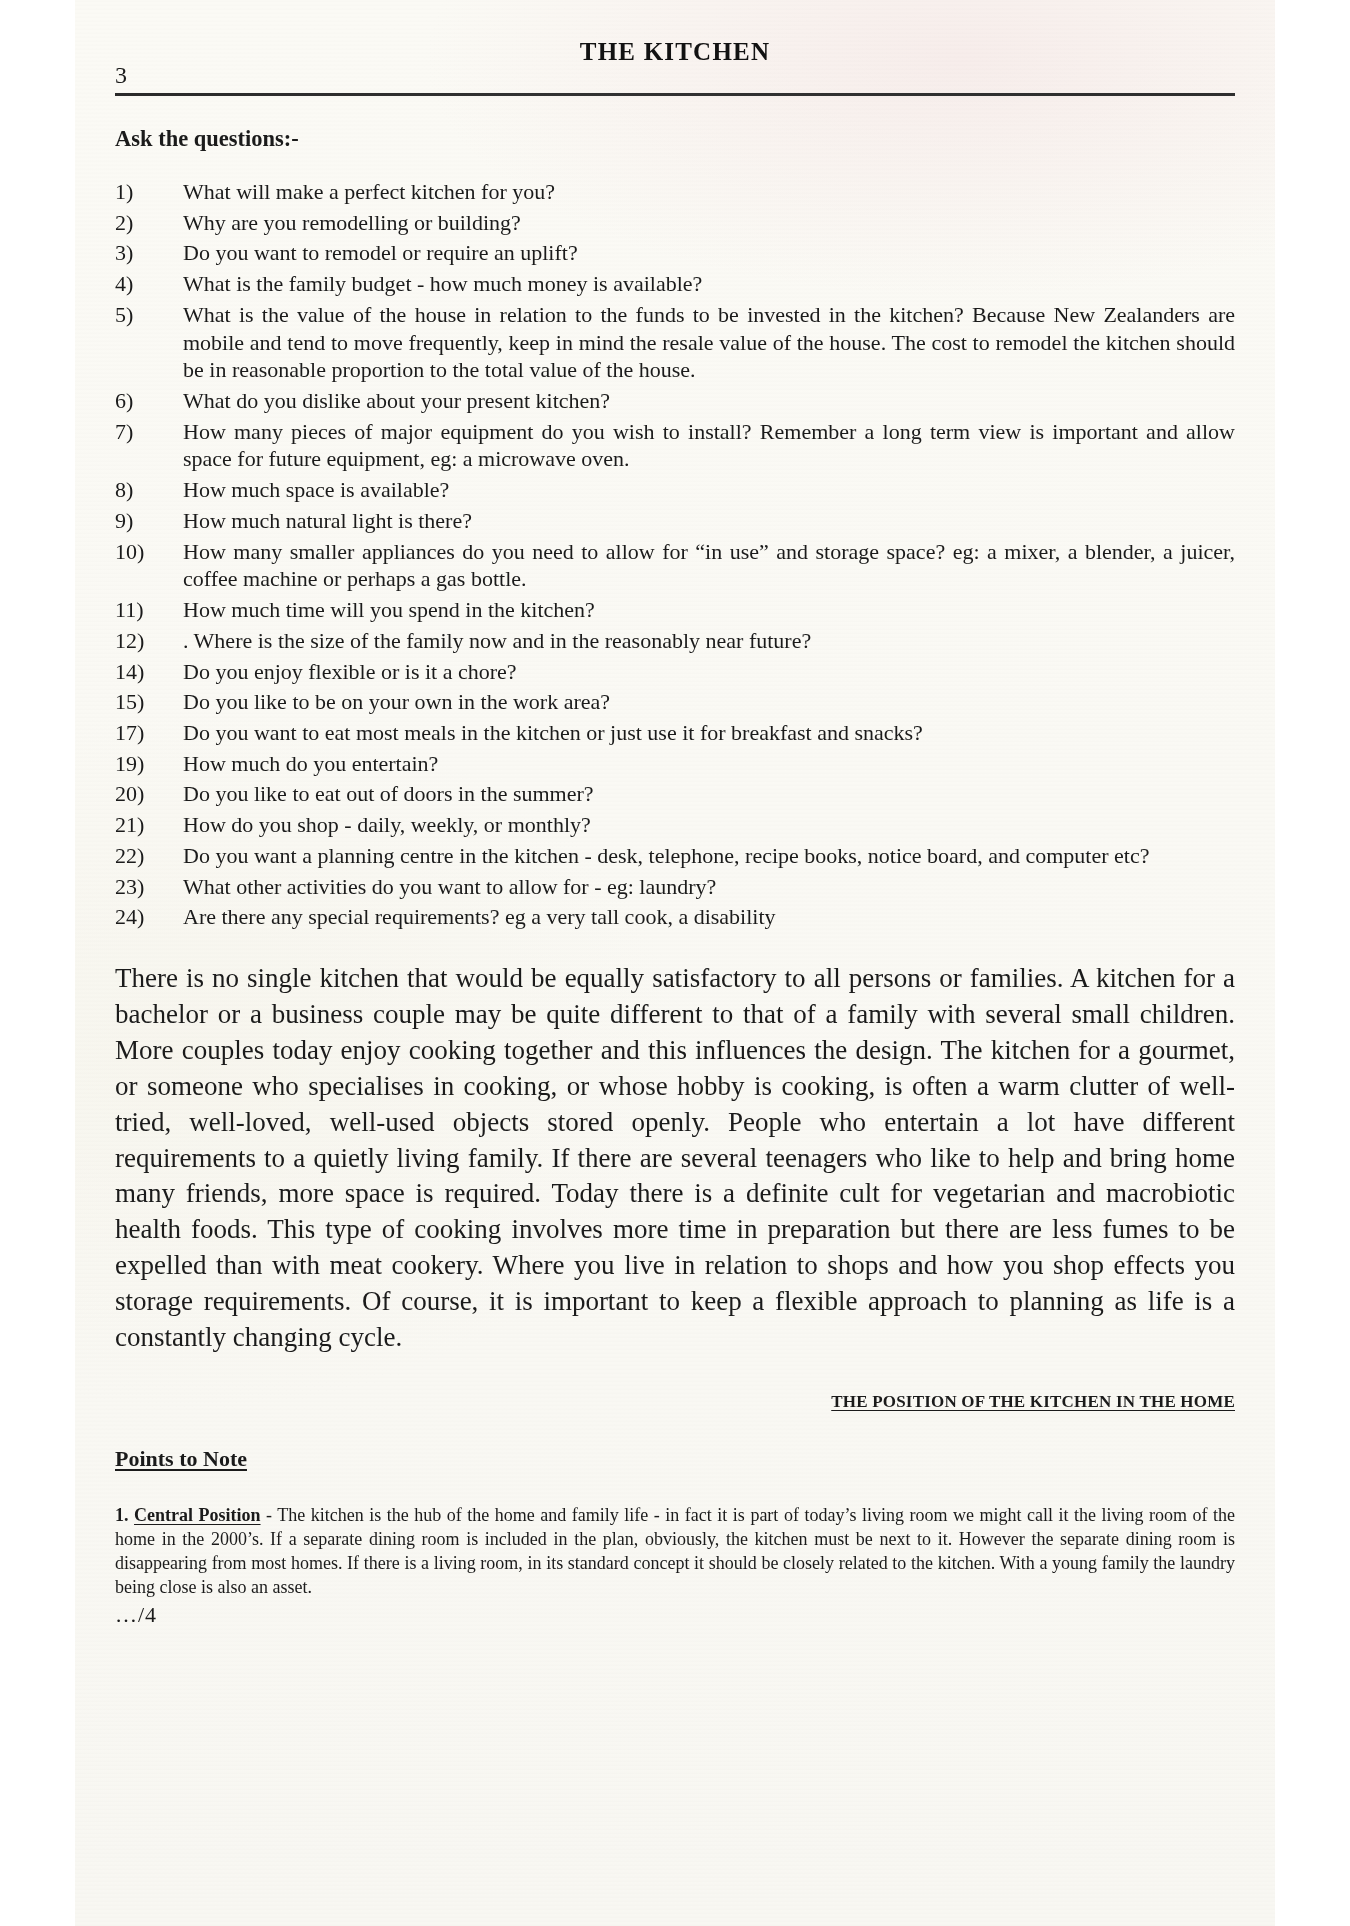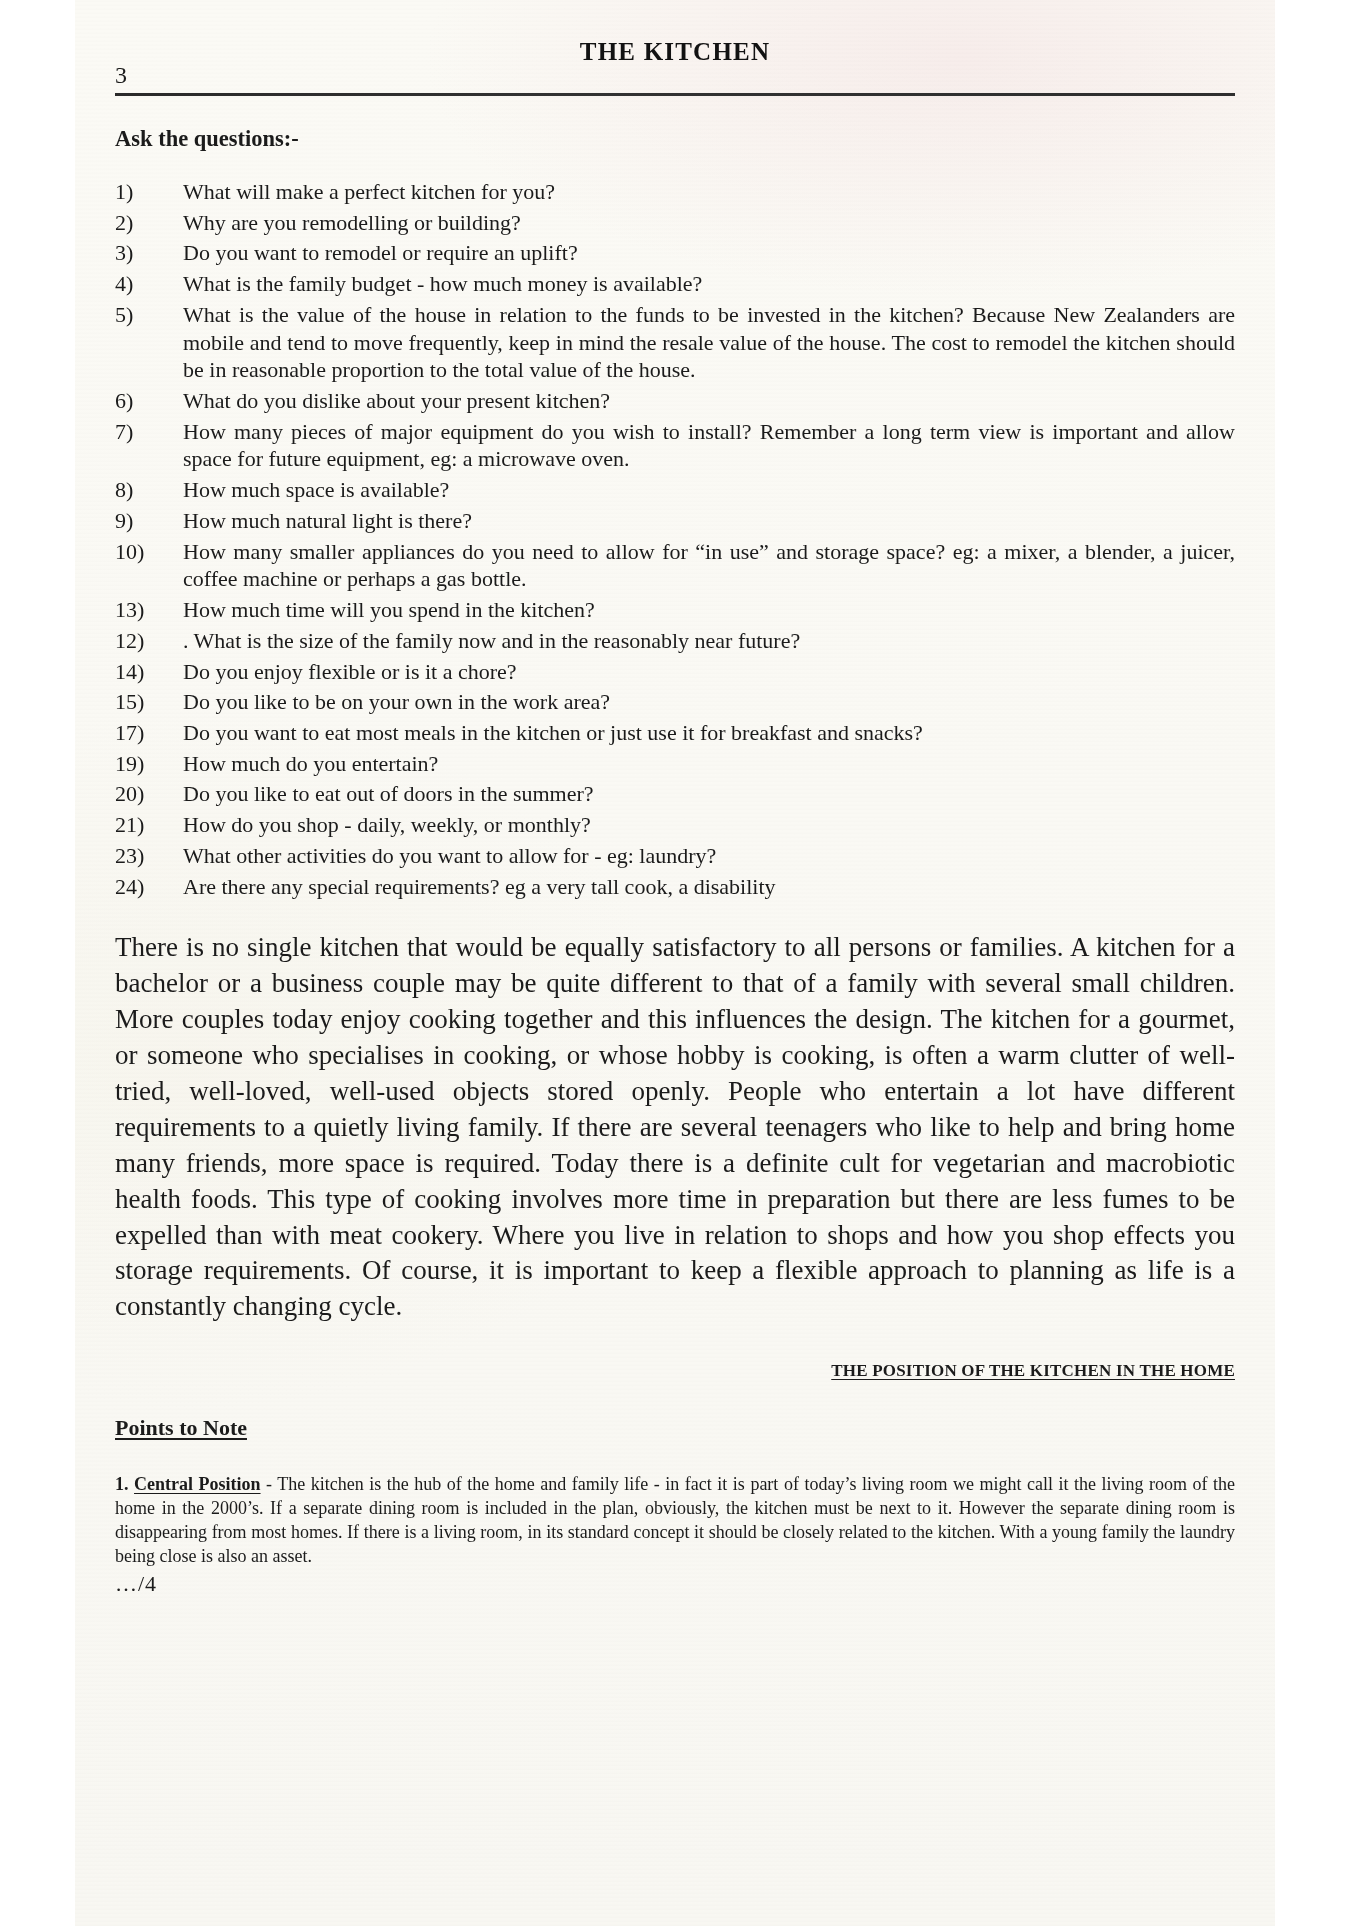--- a/index.html
+++ b/index.html
@@ -211,26 +211,26 @@
         </li>
         <li class="short">
           <span class="marker">9)</span>
           <span class="qtext">How much natural light is there?</span>
         </li>
         <li>
           <span class="marker">10)</span>
           <span class="qtext">How many smaller appliances do you need to allow for “in use” and storage space? eg: a mixer, a blender, a juicer, coffee machine or perhaps a gas bottle.</span>
         </li>
         <li class="short">
-          <span class="marker">13)</span>
+          <span class="marker">11)</span>
           <span class="qtext">How much time will you spend in the kitchen?</span>
         </li>
         <li class="short">
           <span class="marker">12)</span>
-          <span class="qtext">. What is the size of the family now and in the reasonably near future?</span>
+          <span class="qtext">. Where is the size of the family now and in the reasonably near future?</span>
         </li>
         <li class="short">
           <span class="marker">14)</span>
           <span class="qtext">Do you enjoy flexible or is it a chore?</span>
         </li>
         <li class="short">
           <span class="marker">15)</span>
           <span class="qtext">Do you like to be on your own in the work area?</span>
         </li>
         <li class="short">
@@ -242,20 +242,24 @@
           <span class="qtext">How much do you entertain?</span>
         </li>
         <li class="short">
           <span class="marker">20)</span>
           <span class="qtext">Do you like to eat out of doors in the summer?</span>
         </li>
         <li class="short">
           <span class="marker">21)</span>
           <span class="qtext">How do you shop - daily, weekly, or monthly?</span>
         </li>
+        <li>
+          <span class="marker">22)</span>
+          <span class="qtext">Do you want a planning centre in the kitchen - desk, telephone, recipe books, notice board, and computer etc?</span>
+        </li>
         <li class="short">
           <span class="marker">23)</span>
           <span class="qtext">What other activities do you want to allow for - eg: laundry?</span>
         </li>
         <li class="short">
           <span class="marker">24)</span>
           <span class="qtext">Are there any special requirements? eg a very tall cook, a disability</span>
         </li>
       </ol>
 

